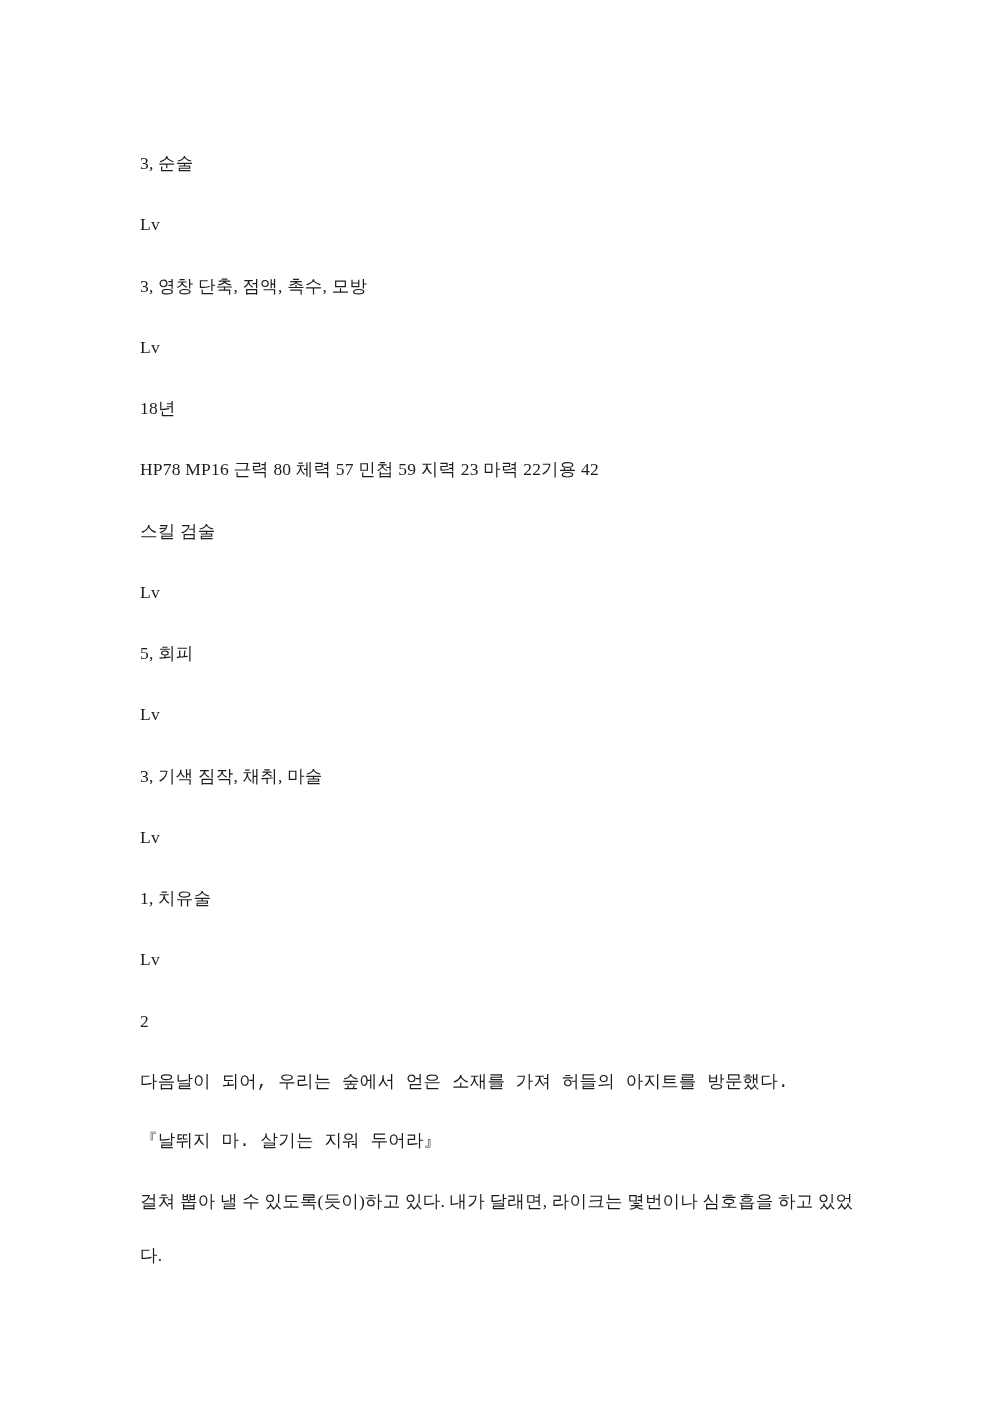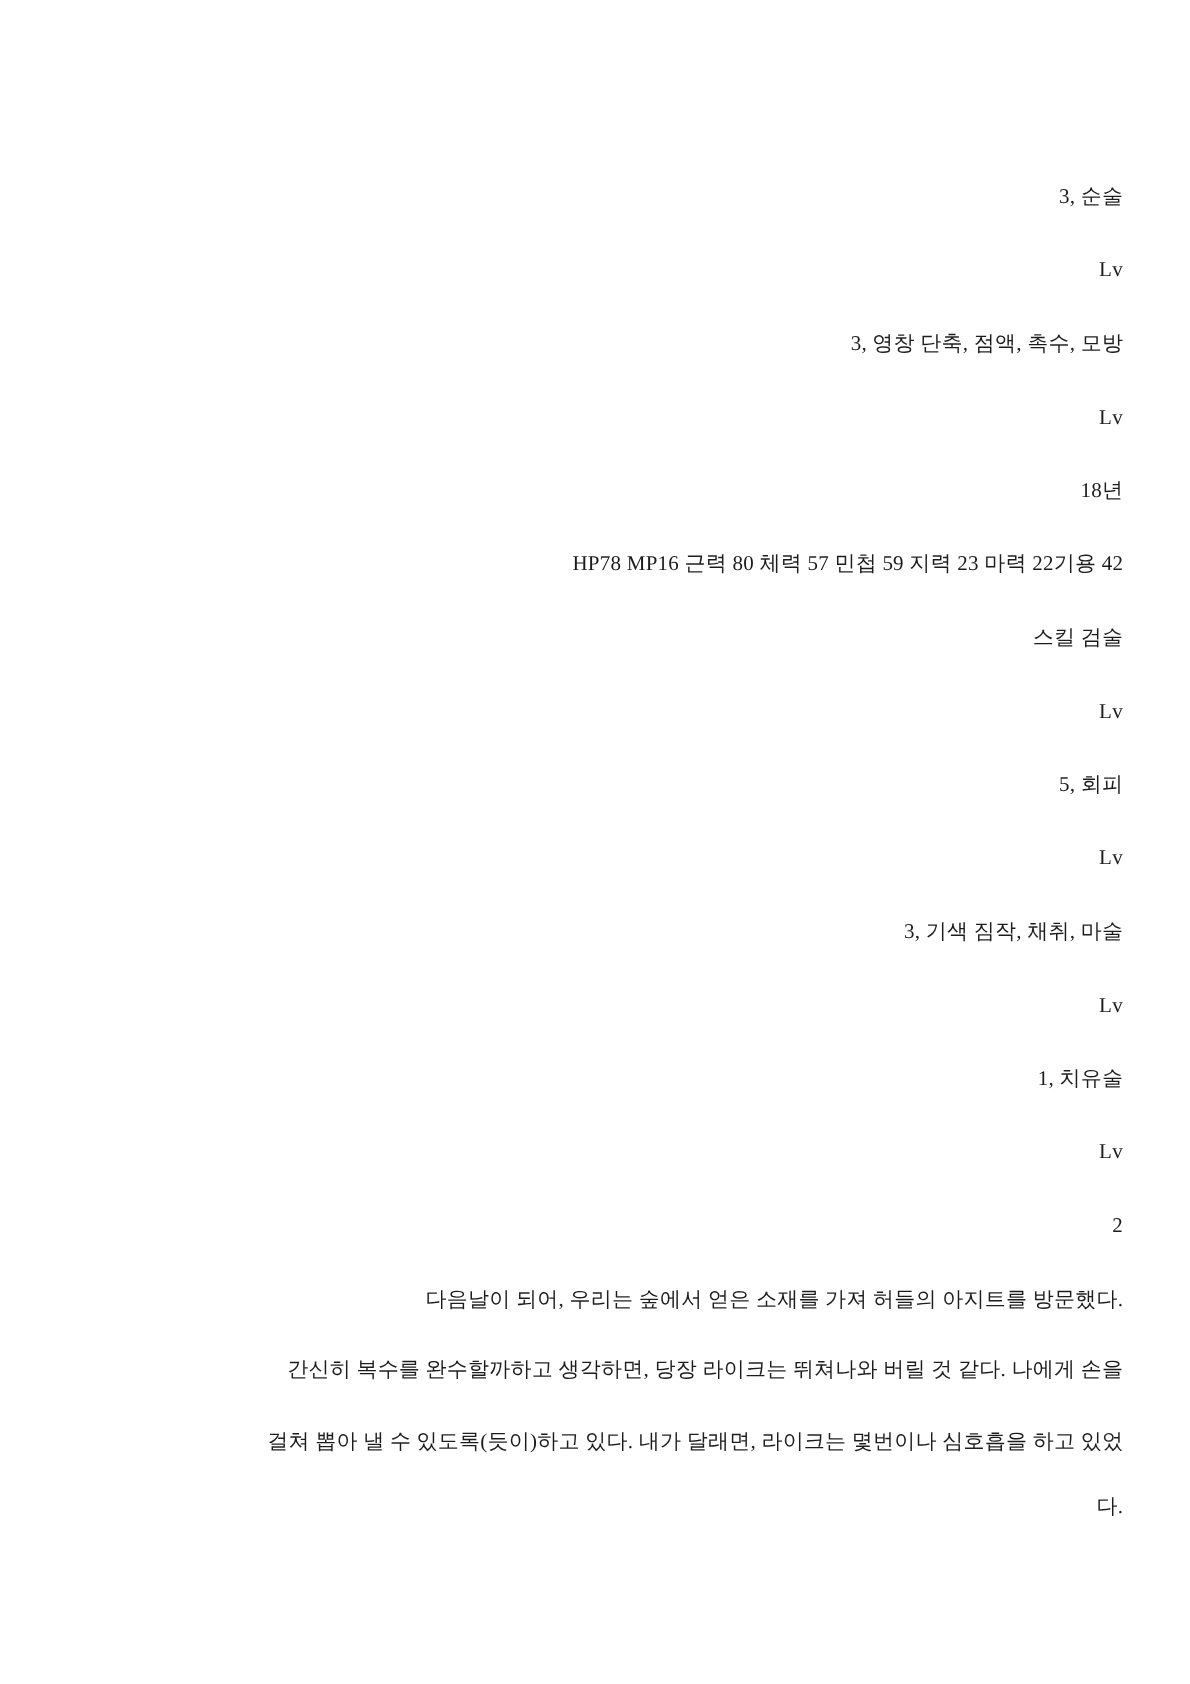--- a/index.html
+++ b/index.html
@@ -11,43 +11,43 @@
     width: 992px;
     height: 1403px;
     font-family: "Liberation Serif", serif;
     color: #1a1a1a;
   }
   .page {
     position: relative;
     width: 992px;
     height: 1267px;
     box-sizing: border-box;
-    padding: 150px 56px 40px 140px;
+    padding: 150px 108px 40px 140px;
     background: #ffffff;
-    text-align: right;
   }
   .doc-body {
     display: block;
   }
   .para {
     font-size: 17.5px;
     line-height: 1.5;
     color: #1c1c1c;
     margin: 0 0 35px 0;
     letter-spacing: 0.2px;
     white-space: pre-wrap;
     word-break: break-word;
   }
   .para.lv {
     font-family: Liberation Serif, serif;
     letter-spacing: 0.4px;
   }
   .para.narrative {
     margin: 0 0 32px 0;
     line-height: 1.55;
+    font-family: Liberation Mono, monospace;
   }
   .para.narrative-wrap {
     margin: 0 0 26px 0;
     line-height: 1.6;
   }
   .para.tail {
     margin: 0 0 28px 0;
     line-height: 1.6;
   }
 </style>
@@ -67,18 +67,18 @@
     <p class="para lv">Lv</p>
     <p class="para">5, 회피</p>
     <p class="para lv">Lv</p>
     <p class="para">3, 기색 짐작, 채취, 마술</p>
     <p class="para lv">Lv</p>
     <p class="para">1, 치유술</p>
     <p class="para lv">Lv</p>
     <p class="para lv">2</p>
 
     <p class="para narrative">다음날이 되어, 우리는 숲에서 얻은 소재를 가져 허들의 아지트를 방문했다.</p>
-    <p class="para narrative">간신히 복수를 완수할까하고 생각하면, 당장 라이크는 뛰쳐나와 버릴 것 같다. 나에게 손을</p>
+    <p class="para narrative">『날뛰지 마. 살기는 지워 두어라』</p>
     <p class="para narrative-wrap">걸쳐 뽑아 낼 수 있도록(듯이)하고 있다. 내가 달래면, 라이크는 몇번이나 심호흡을 하고 있었</p>
     <p class="para tail">다.</p>
 
   </div>
 </div>
 
 </body></html>

